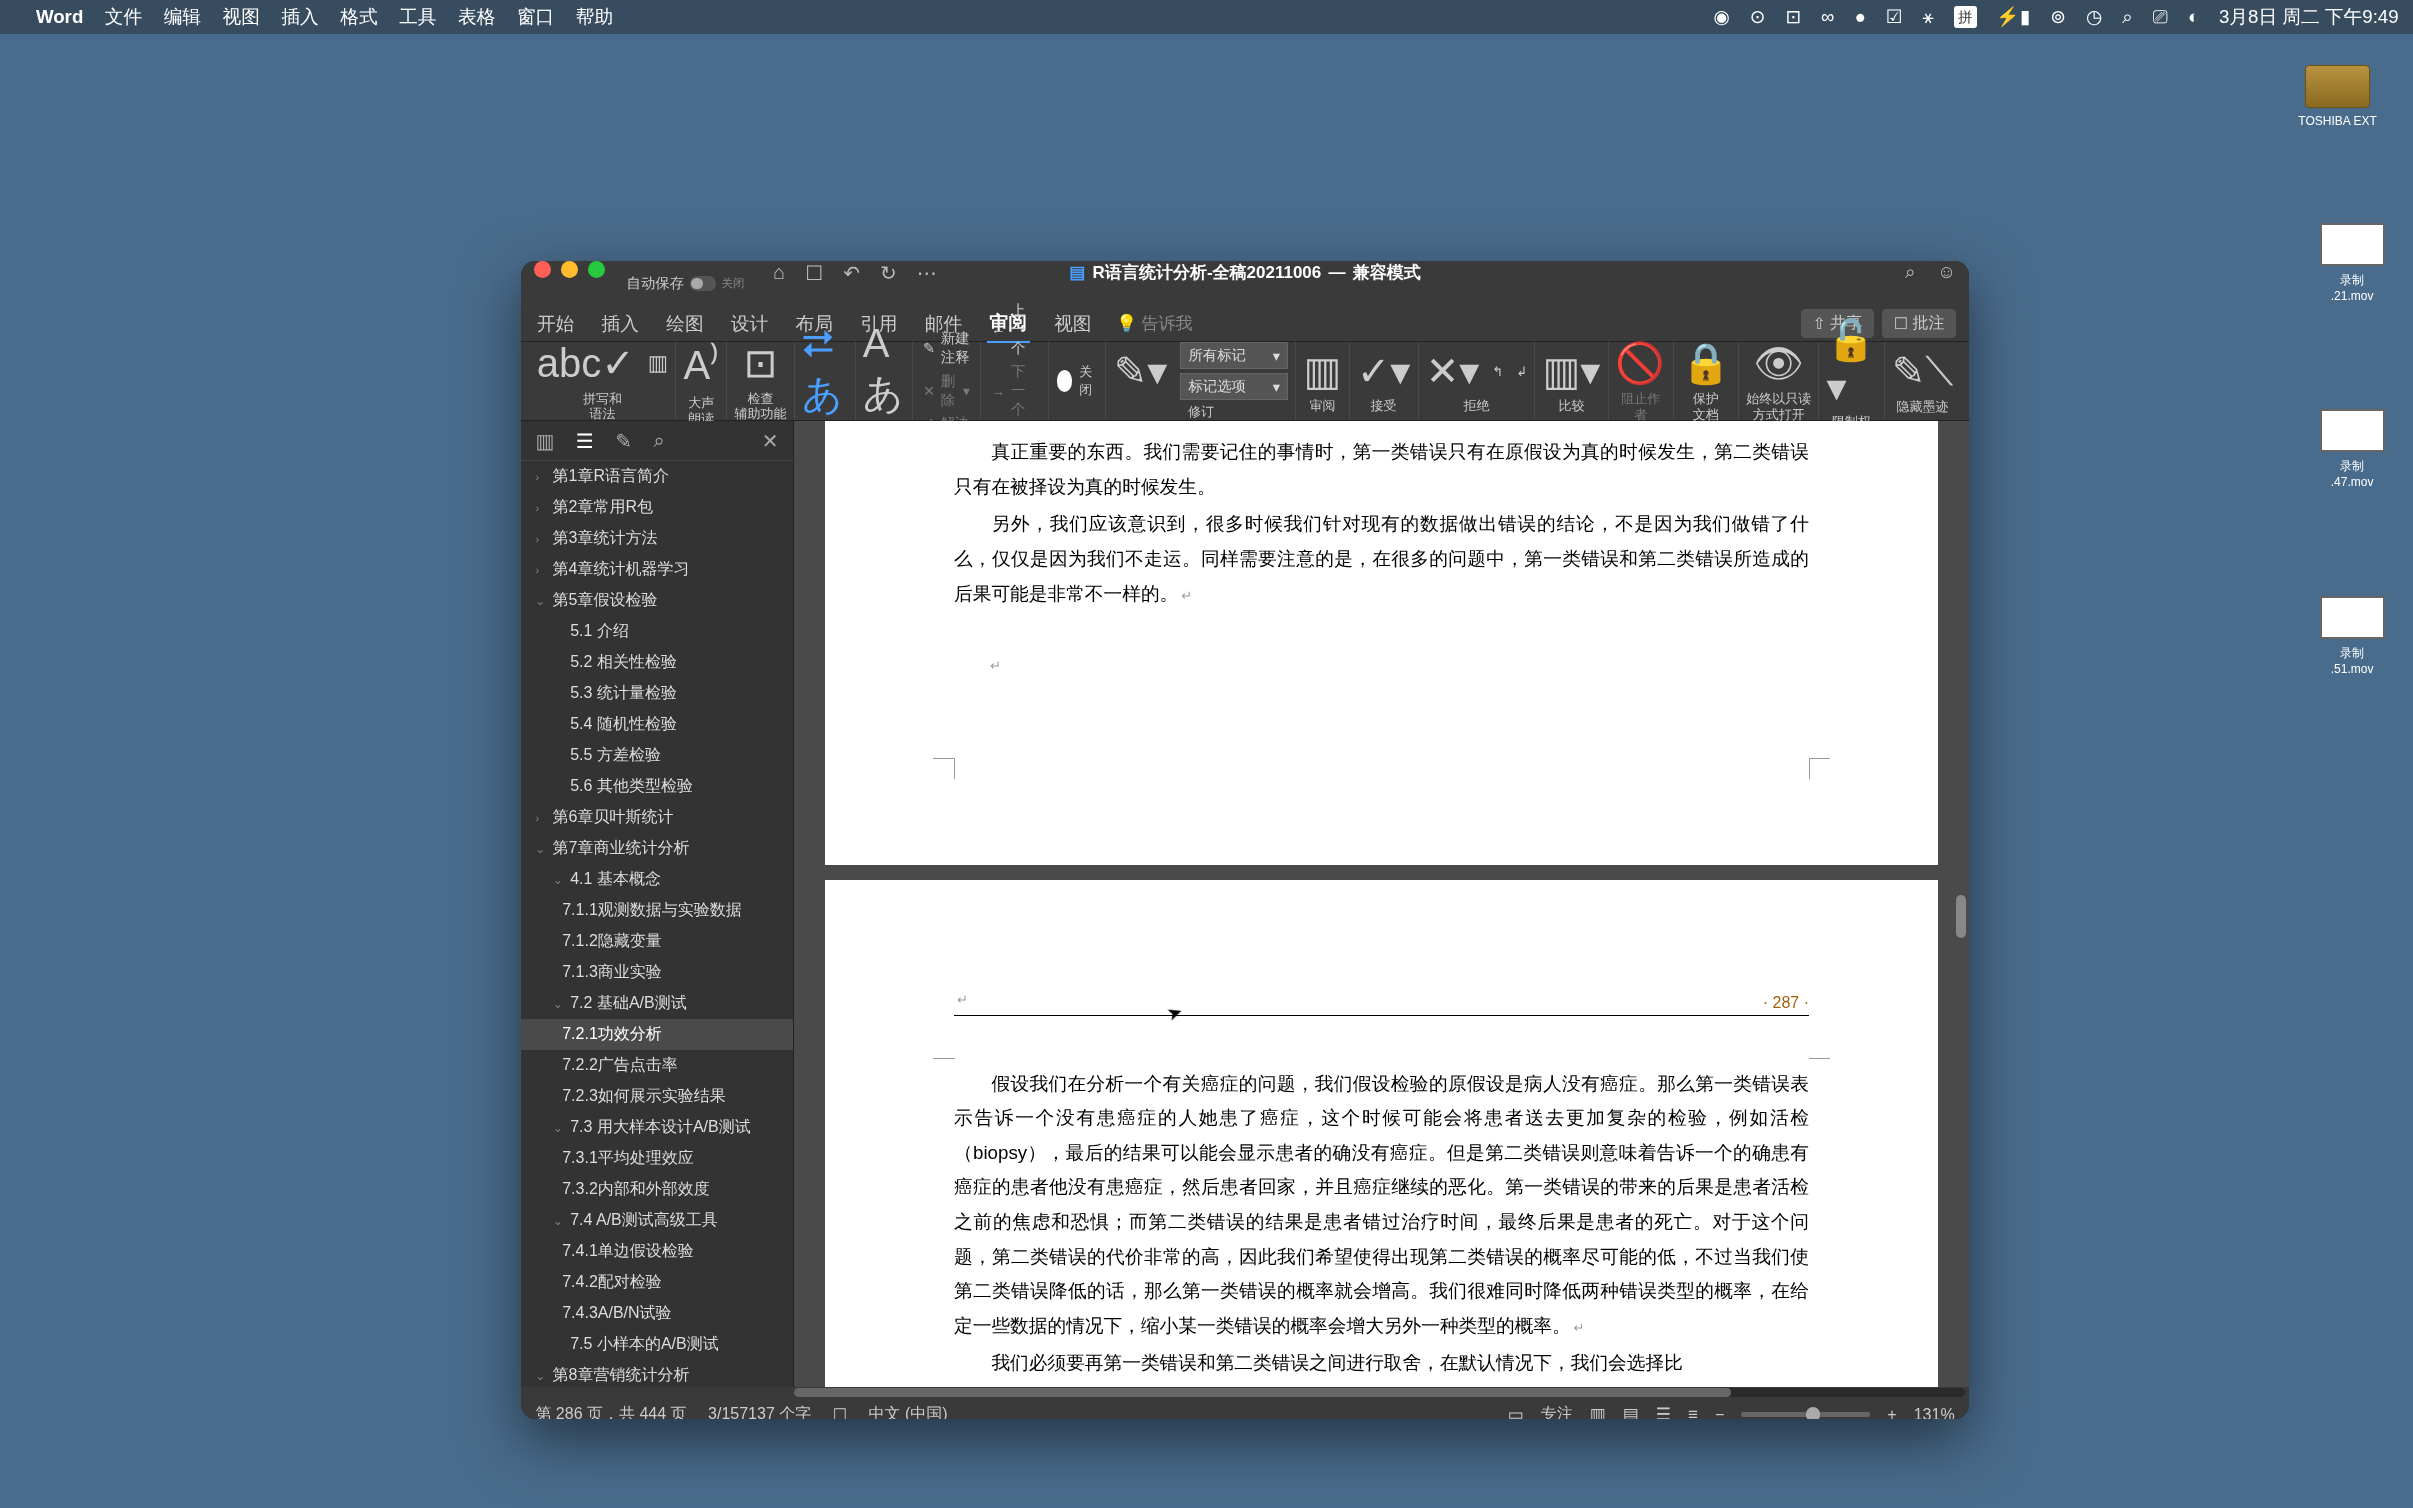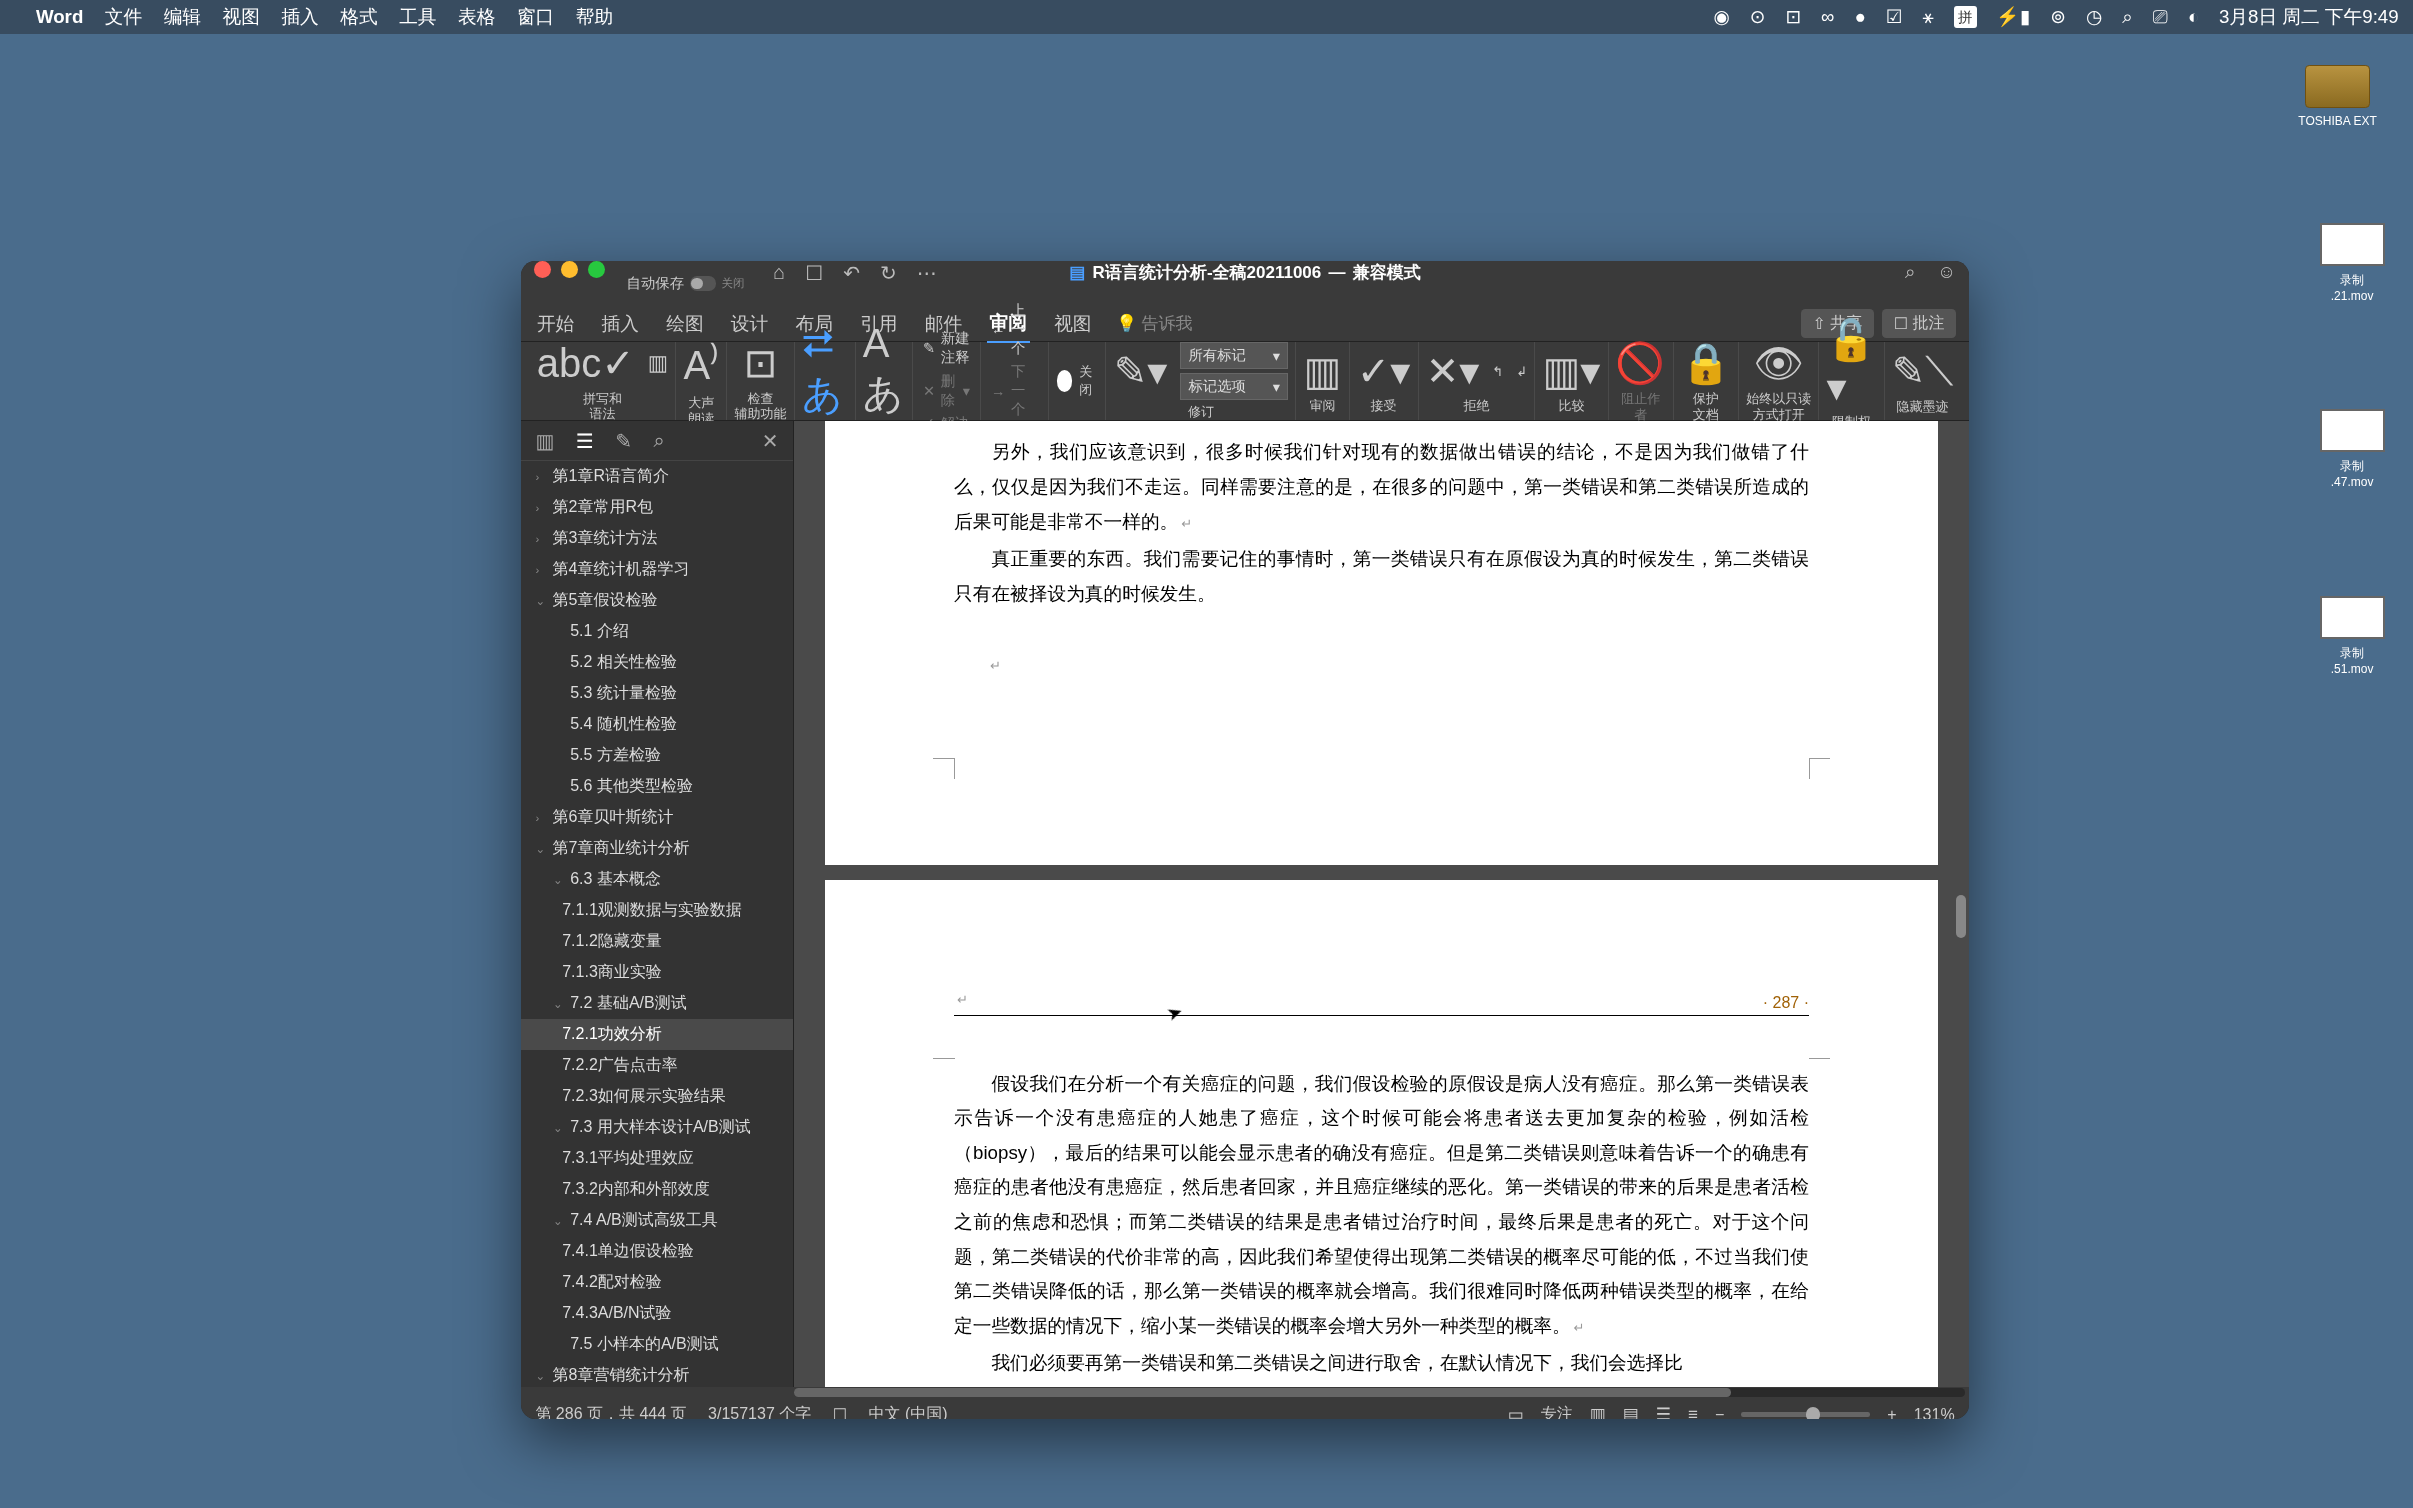--- a/index.html
+++ b/index.html
@@ -383,21 +383,21 @@
           <div class="nav-item l1">
             <span class="chev">›</span>
             <span>第6章贝叶斯统计</span>
           </div>
           <div class="nav-item l1">
             <span class="chev">⌄</span>
             <span>第7章商业统计分析</span>
           </div>
           <div class="nav-item l2">
             <span class="chev">⌄</span>
-            <span>6.3  基本概念</span>
+            <span>4.1  基本概念</span>
           </div>
           <div class="nav-item l3">
             <span class="chev"></span>
             <span>7.1.1观测数据与实验数据</span>
           </div>
           <div class="nav-item l3">
             <span class="chev"></span>
             <span>7.1.2隐藏变量</span>
           </div>
           <div class="nav-item l3">
@@ -454,22 +454,22 @@
           </div>
           <div class="nav-item l1">
             <span class="chev">⌄</span>
             <span>第8章营销统计分析</span>
           </div>
         </div>
     </div>
 
     <div class="doc-area">
       <div class="page page1">
+        <div class="para">真正重要的东西。我们需要记住的事情时，第一类错误只有在原假设为真的时候发生，第二类错误只有在被择设为真的时候发生。</div>
         <div class="para"><span>另外，我们应该意识到，很多时候我们针对现有的数据做出错误的结论，不是因为我们做错了什么，仅仅是因为我们不走运。同样需要注意的是，在很多的问题中，第一类错误和第二类错误所造成的后果可能是非常不一样的。</span><span class="return-mark">↵</span></div>
-        <div class="para">真正重要的东西。我们需要记住的事情时，第一类错误只有在原假设为真的时候发生，第二类错误只有在被择设为真的时候发生。</div>
         <div style="margin-top:43px;margin-left:36px;" class="return-mark">↵</div>
         <div class="crop-mark crop-tl" style="bottom:86px;left:108px;border-bottom:none;border-left:none;border-top:0.7px solid #999;border-right:0.7px solid #999;"></div>
         <div class="crop-mark crop-tr" style="bottom:86px;right:108px;border-bottom:none;border-right:none;border-top:0.7px solid #999;border-left:0.7px solid #999;"></div>
       </div>
       <div class="page page2">
         <div class="return-mark" style="position:absolute;top:108px;left:129px;">↵</div>
         <div class="page-num">287</div>
         <div class="header-line"></div>
         <div class="crop-mark crop-tl" style="top:158px;left:108px;border-top:none;border-left:none;"></div>
         <div class="crop-mark crop-tr" style="top:158px;right:108px;border-top:none;border-right:none;"></div>

